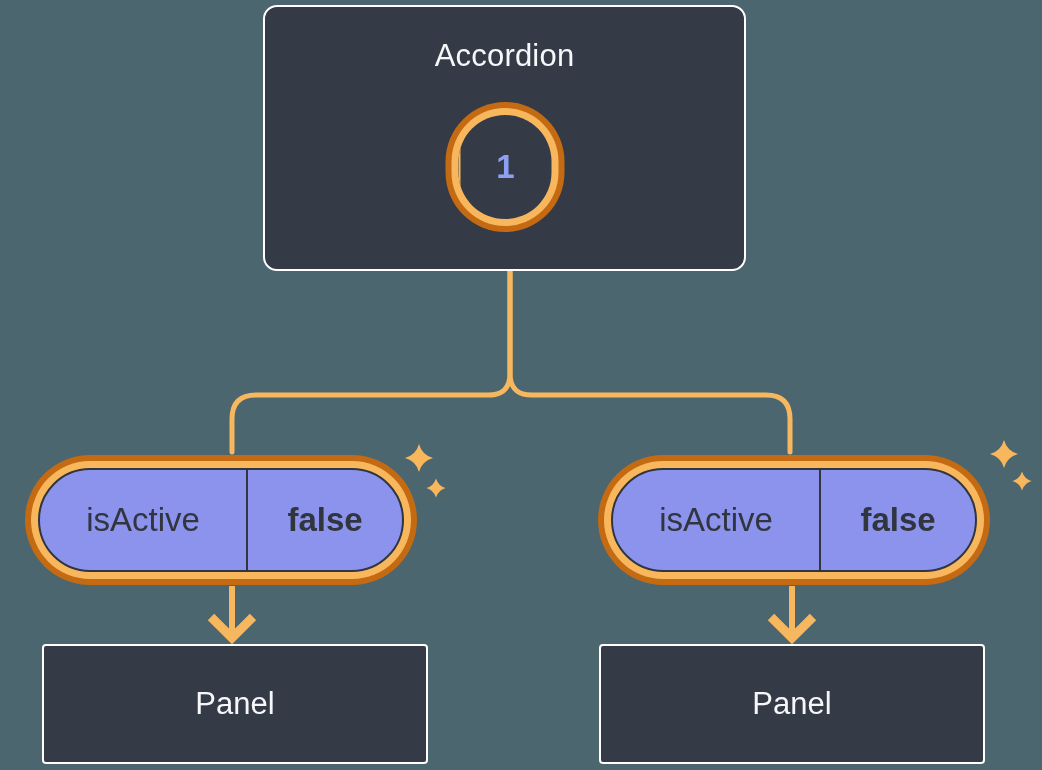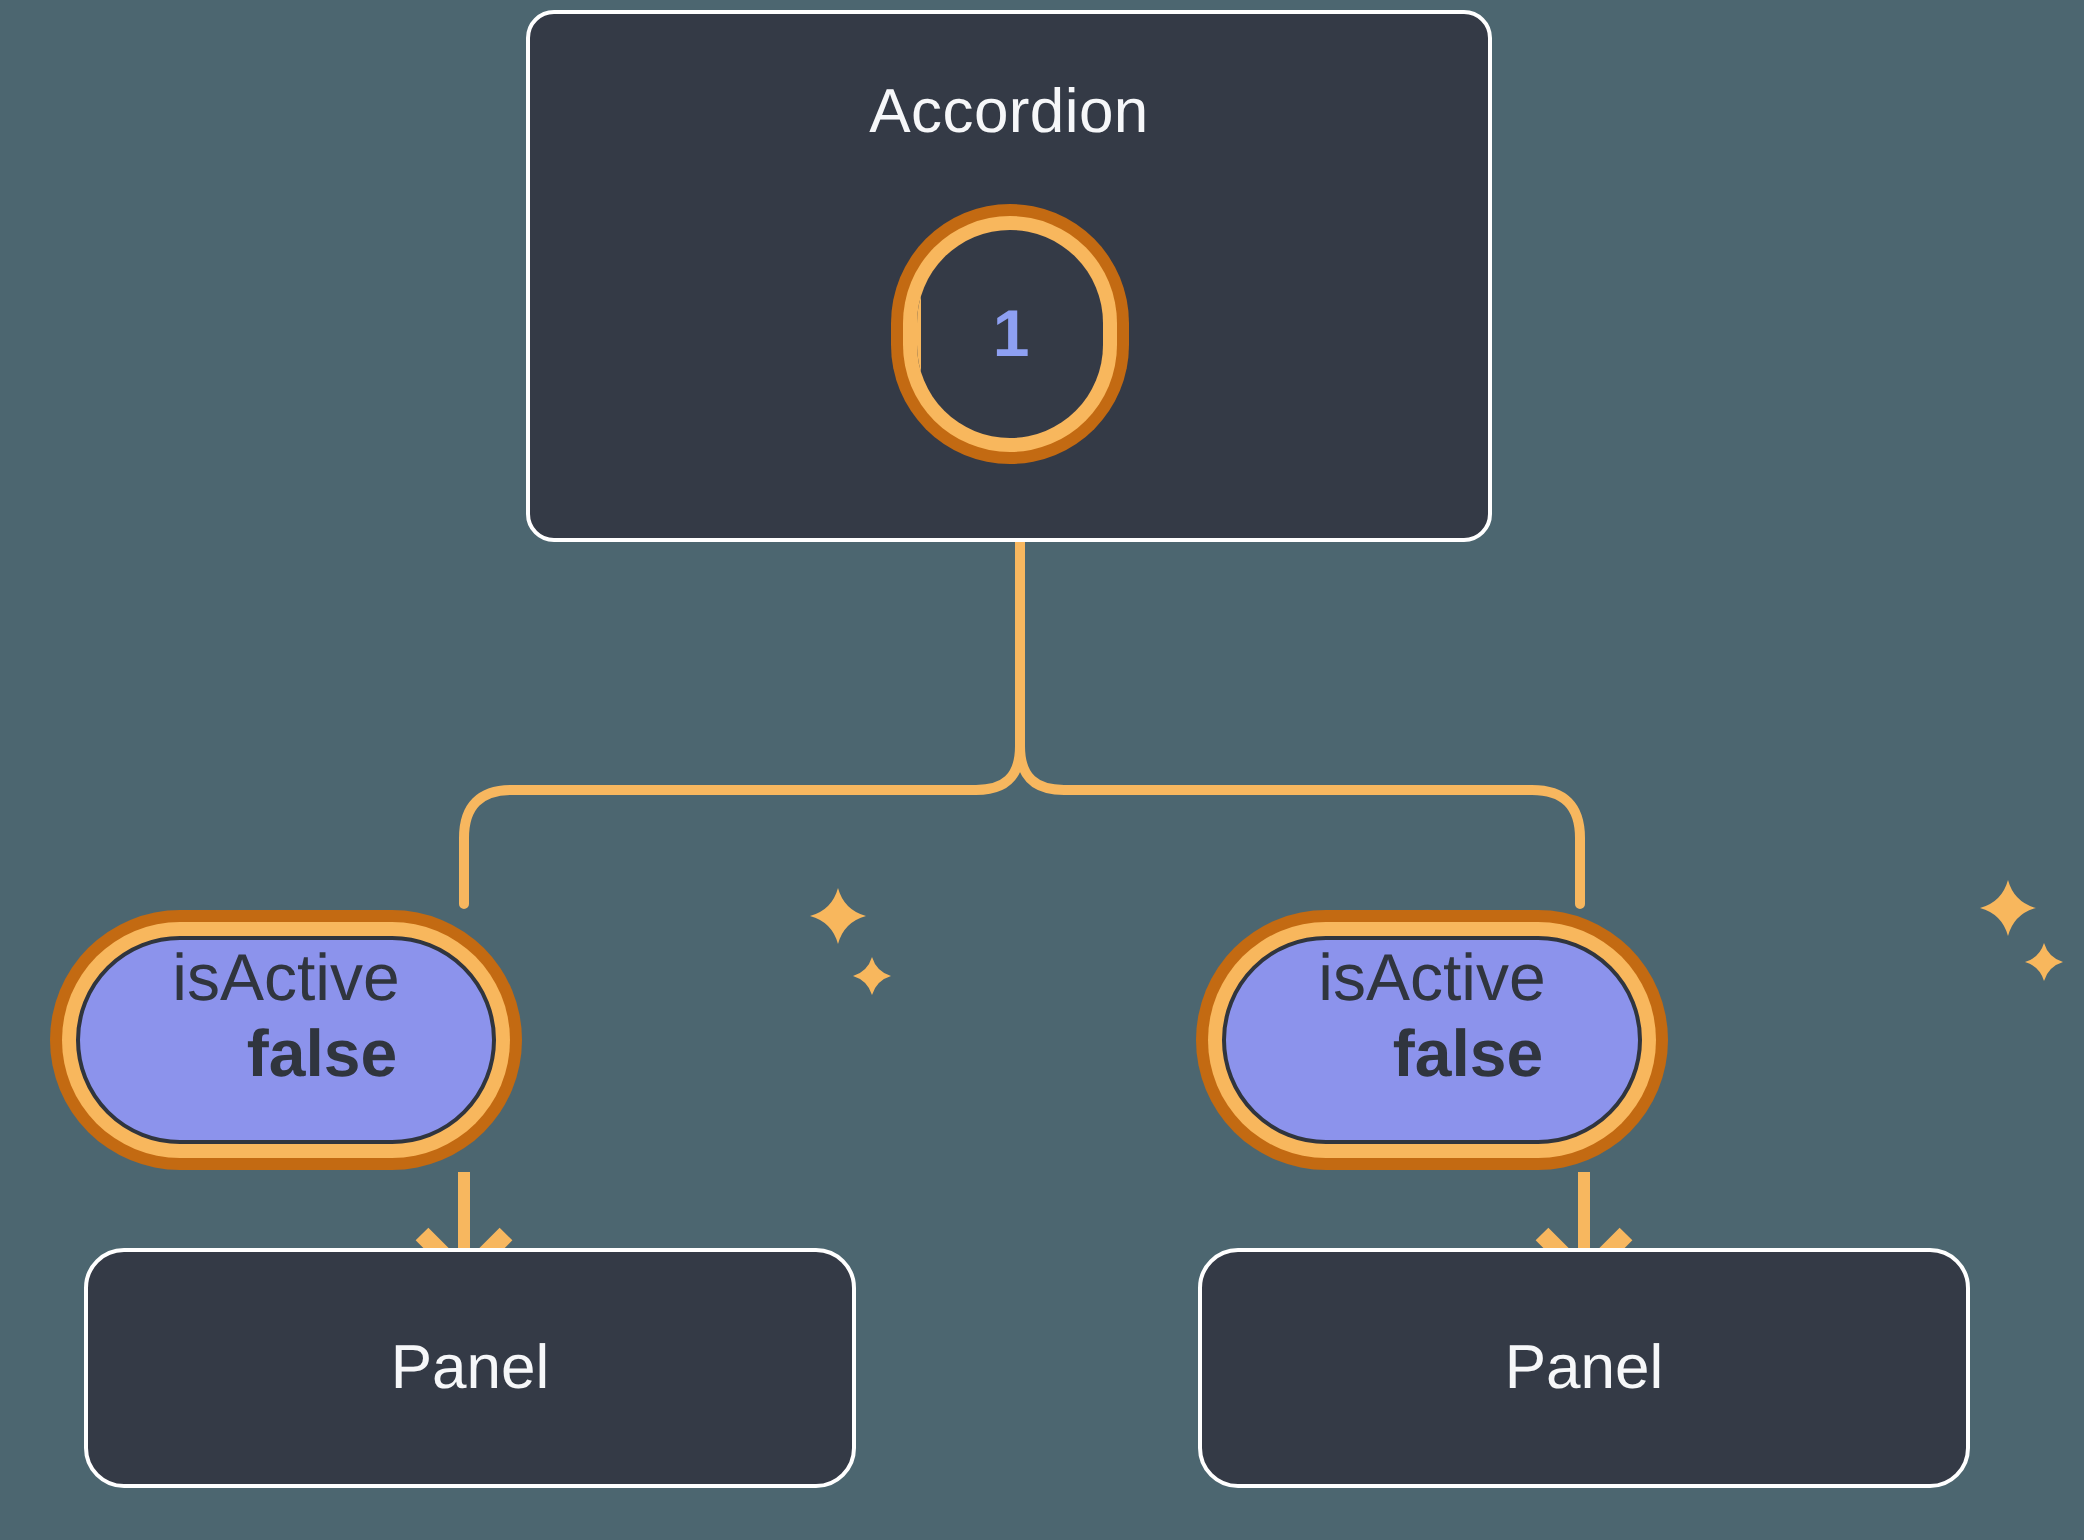--- a/index.html
+++ b/index.html
@@ -37,23 +37,23 @@
   }
   .component-title {
     margin-top: 31px;
     text-align: center;
     font-size: 31px;
     font-weight: 500;
     letter-spacing: 0.2px;
     color: var(--text-light, #F6F7F9);
   }
   .panel-box {
-    top: 624px;
+    top: 644px;
     width: 386px; height: 120px;
-    border-radius: 20px;
+    border-radius: 4px;
     display: flex;
     align-items: center;
     justify-content: center;
   }
   .panel-left  { left: 42px; }
   .panel-right { left: 599px; }
   .panel-label {
     font-size: 31px;
     font-weight: 500;
     color: var(--text-light, #F6F7F9);
@@ -80,31 +80,30 @@
     border-radius: 999px;
     overflow: hidden;
     height: 104px;
     box-sizing: border-box;
   }
   .pill-top { left: 50%; top: 95px; transform: translateX(-50%); }
   .pill-body.dark { background: var(--surface, #343A46); }
   .pill-body.purple {
     background: var(--purple-fill, #8C93EC);
     border: 2.5px solid var(--ink, #30353E);
-    flex-direction: column;
   }
   .cell {
     display: flex;
     align-items: center;
     justify-content: center;
   }
   .pill-top .cell-name  { width: 274px; }
   .pill-top .cell-value { width: 91px; }
   .pill-child .cell-name  { width: 206px; }
-  .pill-child .cell-value { width: 154px; margin-left: 44px; }
+  .pill-child .cell-value { width: 154px; }
   .cell-name  { font-size: 33px; }
   .cell-value { font-size: 33px; font-weight: 700; }
   .pill-top .cell-name,
   .pill-top .cell-value { color: var(--purple-text, #8EA0F2); }
   .pill-child .cell-name,
   .pill-child .cell-value { color: var(--ink, #30353E); }
   .pill-divider { width: 2px; }
   .pill-top .pill-divider { background: var(--gold, #F8B75D); }
   .pill-child .pill-divider { background: var(--ink, #30353E); }
 

